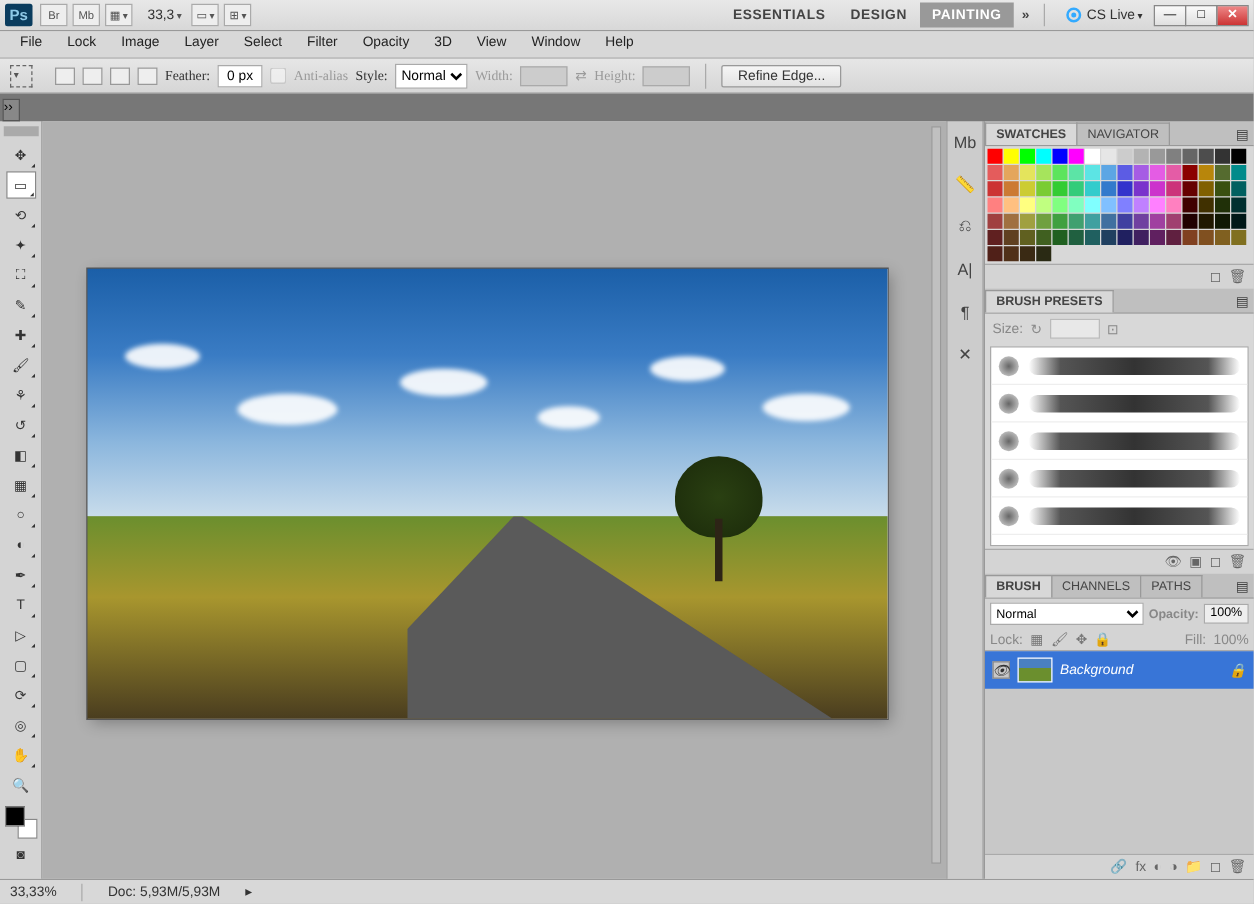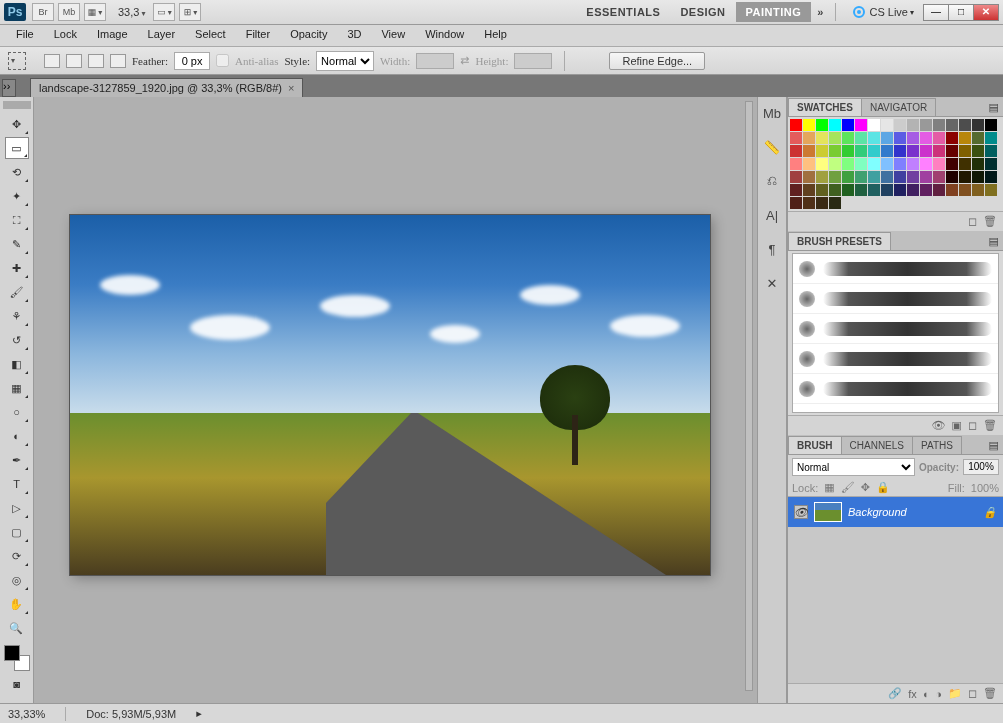--- a/index.html
+++ b/index.html
@@ -20,21 +20,21 @@
 .win-btn.close { background: linear-gradient(#e88,#c33); color:#fff; font-weight:bold; }
 .menubar { height: 22px; background: #d8d8d8; display: flex; padding: 0 6px; border-bottom: 1px solid #aaa; }
 .menubar .mi { padding: 3px 10px; color: #222; }
 .options-bar { height: 28px; background: linear-gradient(#e6e6e6,#d6d6d6); display: flex; align-items: center; padding: 0 8px; border-bottom: 1px solid #999; gap: 6px; color:#333; }
 .options-bar .sel-ico { width:18px; height:18px; border:1px dashed #666; }
 .options-bar .mini { width:16px; height:14px; border:1px solid #999; background:#eee; }
 .options-bar .lbl { color:#333;font-family:Liberation Serif, serif; }
 .options-bar .lbl.dis { color:#9a9a9a; }
 .options-bar input.txt { width: 36px; height:18px; border:1px solid #aaa; background:#fff; text-align:center; }
 .options-bar select { height:20px; border:1px solid #aaa; background:#fff; font-size:11px; }
-.options-bar .btn { padding: 2px 12px; border:1px solid #999; background:linear-gradient(#f6f6f6,#e2e2e2); border-radius:2px;margin-left:32px; }
+.options-bar .btn { padding: 2px 12px; border:1px solid #999; background:linear-gradient(#f6f6f6,#e2e2e2); border-radius:2px; }
 .options-bar .numbox { width:38px; height:16px; background:#ccc; border:1px solid #aaa; }
 .doc-tabstrip { height: 22px; background: #777; display: flex; align-items: flex-end; padding-left: 30px; }
 .doc-tabstrip .handle { position:absolute; left:2px; width:14px; height:18px; background:#888; border:1px solid #555; }
 .doc-tab { background: #b8b8b8; color:#222; padding: 3px 8px; border:1px solid #555; border-bottom:none; display:flex; align-items:center; gap:6px; }
 .doc-tab .x { color:#555; }
 .workspace { display:flex; height: calc(723px - 25px - 22px - 28px - 22px - 20px); }
 .toolbox { width: 34px; background:#d4d4d4; border-right:1px solid #999; display:flex; flex-direction:column; align-items:center; padding-top:4px; gap:2px; }
 .toolbox .grip { width:28px; height:8px; background:#aaa; margin-bottom:2px; }
 .tool { width:24px; height:22px; display:flex; align-items:center; justify-content:center; color:#333; position:relative; }
 .tool.active { background:#fff; border:1px solid #888; }
@@ -147,24 +147,20 @@
   <div class="numbox"></div>
   <span class="lbl dis">⇄</span>
   <span class="lbl dis">Height:</span>
   <div class="numbox"></div>
   <div style="width:1px;height:20px;background:#aaa;margin:0 6px"></div>
   <div class="btn">Refine Edge...</div>
 </div>
 
 <div class="doc-tabstrip" style="position:relative">
   <div class="handle">››</div>
-  <div class="doc-tab">
-    <span>landscape-3127859_1920.jpg @ 33,3% (RGB/8#)</span>
-    <span class="x">×</span>
-  </div>
 </div>
 
 <div class="workspace">
 
   <div class="toolbox">
     <div class="grip"></div>
     <div class="tool">✥<span class="tri"></span></div>
     <div class="tool active">▭<span class="tri"></span></div>
     <div class="tool">⟲<span class="tri"></span></div>
     <div class="tool">✦<span class="tri"></span></div>
@@ -333,20 +329,26 @@
     <div class="panel-footer">
       <span>◻</span>
       <span>🗑</span>
     </div>
 
     <div class="panel-tabs">
       <div class="ptab active">BRUSH PRESETS</div>
       <div class="pmenu">▤</div>
     </div>
     <div class="brush-panel">
+      <div class="brush-head">
+        <span>Size:</span>
+        <span>↻</span>
+        <div class="numbox"></div>
+        <span>⊡</span>
+      </div>
       <div class="brush-list" id="brush-list">
           <div class="brush-row">
             <div class="brush-tip"></div>
             <div class="brush-stroke"></div>
           </div>
           <div class="brush-row">
             <div class="brush-tip"></div>
             <div class="brush-stroke"></div>
           </div>
           <div class="brush-row">

